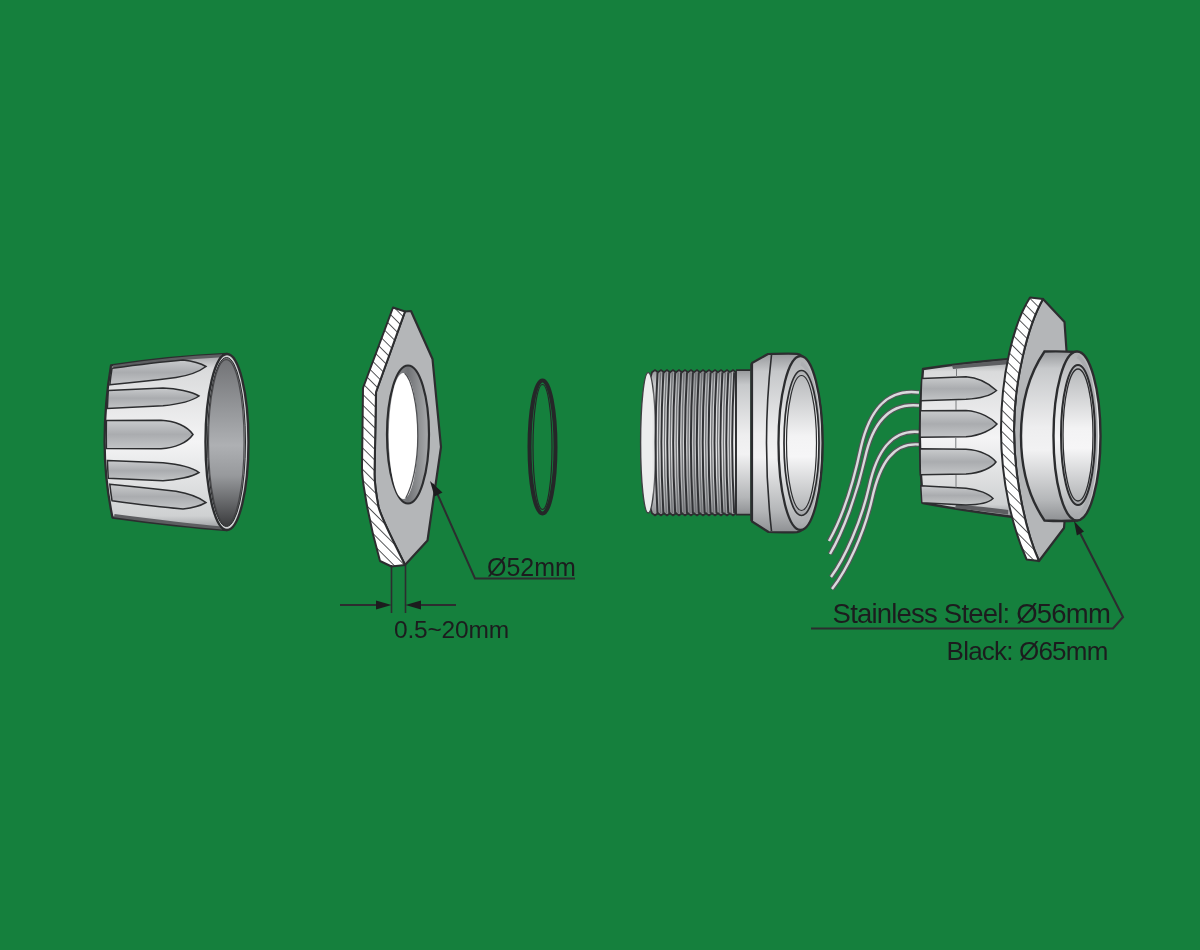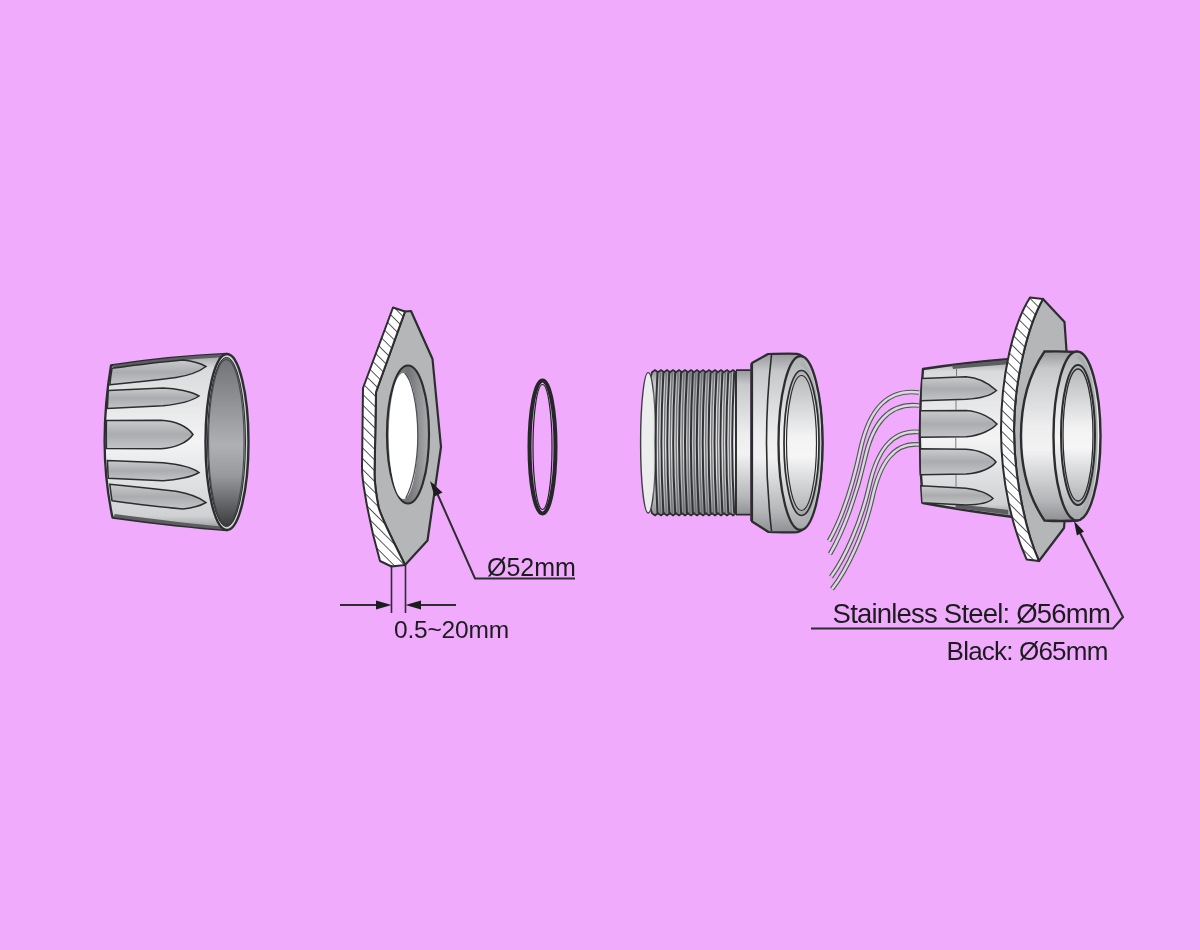--- a/index.html
+++ b/index.html
@@ -1,16 +1,16 @@
 <!DOCTYPE html>
 <html><head>
 <meta charset="utf-8">
 <style>
 html,body{margin:0;padding:0;background:#ffffff;}
-#wrap{width:1200px;height:950px;position:relative;background:#f0abfc;overflow:hidden;}
+#wrap{width:1200px;height:950px;position:relative;background:#15803d;overflow:hidden;}
 text{font-family:"Liberation Sans",sans-serif;fill:#1c1c1e;}
 </style>
 </head>
 <body>
 <div id="wrap">
 <svg width="1200" height="950" viewBox="0 0 1200 950">
 <defs>
   <linearGradient id="metalV" x1="0" y1="0" x2="0" y2="1">
     <stop offset="0" stop-color="#96989b"></stop>
     <stop offset="0.10" stop-color="#c6c8ca"></stop>

